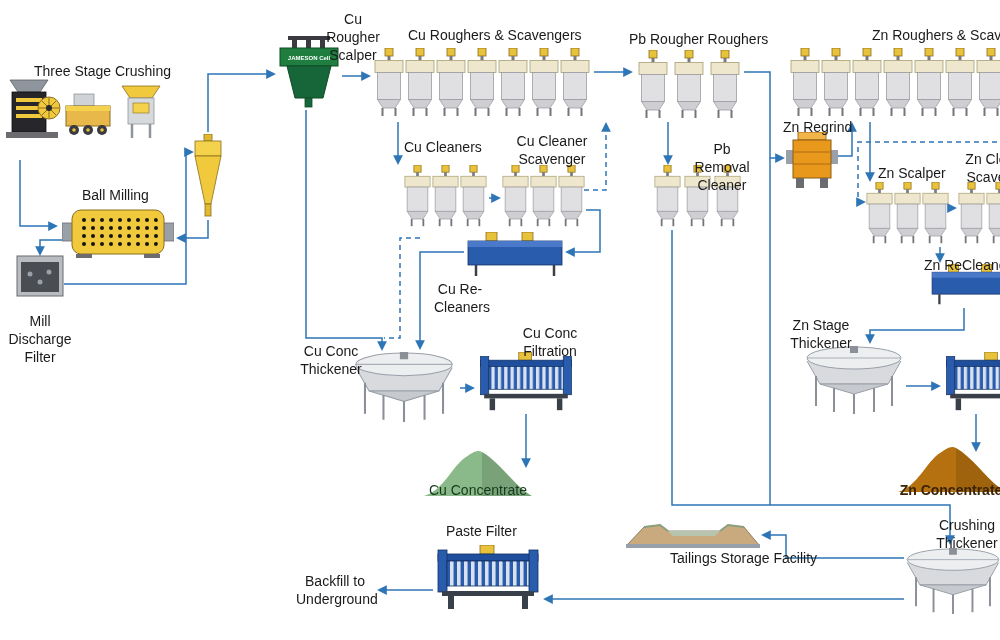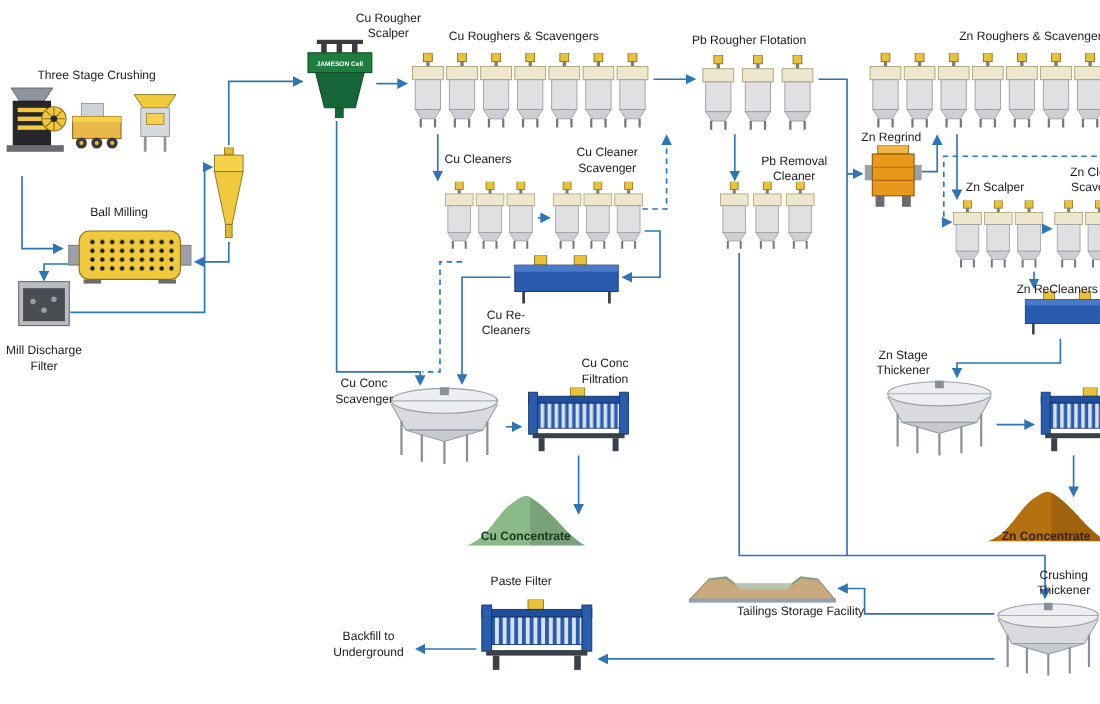--- a/index.html
+++ b/index.html
@@ -1,23 +1,23 @@
 <!DOCTYPE html>
 <html><head>
 <meta charset="utf-8">
 <style>
   *{margin:0;padding:0;box-sizing:border-box}
   html,body{background:#fff}
   body{font-family:"Liberation Sans",sans-serif}
   .canvas{position:relative;width:1000px;height:640px;background:#ffffff;overflow:hidden}
   .equip{position:absolute;z-index:2}
   #wires{position:absolute;left:0;top:0;z-index:4;pointer-events:none}
-  .lbl{position:absolute;z-index:6;font-size:11px;line-height:1.3;color:#1a1a1a;text-align:center}
+  .lbl{position:absolute;z-index:6;font-size:14px;line-height:1.3;color:#1a1a1a;text-align:center}
   .nw{white-space:nowrap}
-  .cu-conc-lbl{color:#16391c;font-weight:bold}
+  .cu-conc-lbl{color:#16391c;font-weight:normal}
   .zn-conc-lbl{color:#3a2406;font-weight:bold}
   .arrow{fill:none;stroke:#2e75b6;stroke-width:1.5;marker-end:url(#arr)}
   .plain{fill:none;stroke:#2e75b6;stroke-width:1.5}
   .dash{fill:none;stroke:#2e75b6;stroke-width:1.5;stroke-dasharray:5 4}
   .dasharrow{fill:none;stroke:#2e75b6;stroke-width:1.5;stroke-dasharray:5 4;marker-end:url(#arr)}
 </style>
 </head>
 <body>
 
 <div class="canvas">
@@ -316,31 +316,31 @@
 
   <svg class="equip" style="left:626px;top:516px" width="134" height="32" viewBox="0 0 134 32">
       <use href="#tsf"></use>
     </svg>
 
   <div class="lbl nw" style="left:34px;top:62px">Three Stage Crushing</div>
   <div class="lbl nw" style="left:82px;top:186px">Ball Milling</div>
   <div class="lbl" style="left:0px;top:312px;width:80px">Mill Discharge Filter</div>
   <div class="lbl" style="left:318px;top:10px;width:70px">Cu Rougher Scalper</div>
   <div class="lbl nw" style="left:408px;top:26px">Cu Roughers &amp; Scavengers</div>
-  <div class="lbl nw" style="left:629px;top:30px">Pb Rougher Flotation</div>
+  <div class="lbl nw" style="left:629px;top:30px">Pb Rougher Roughers</div>
   <div class="lbl nw" style="left:872px;top:26px">Zn Roughers &amp; Scavengers</div>
   <div class="lbl nw" style="left:404px;top:138px">Cu Cleaners</div>
   <div class="lbl" style="left:516px;top:132px;width:72px">Cu Cleaner Scavenger</div>
   <div class="lbl" style="left:684px;top:140px;width:76px">Pb Removal Cleaner</div>
   <div class="lbl nw" style="left:783px;top:118px">Zn Regrind</div>
   <div class="lbl nw" style="left:878px;top:164px">Zn Scalper</div>
   <div class="lbl" style="left:964px;top:150px;width:72px">Zn Cleaner Scavenger</div>
   <div class="lbl" style="left:434px;top:280px;width:52px">Cu Re-Cleaners</div>
   <div class="lbl nw" style="left:924px;top:256px">Zn ReCleaners</div>
-  <div class="lbl" style="left:300px;top:342px;width:62px">Cu Conc Scavenger</div>
+  <div class="lbl" style="left:300px;top:342px;width:62px">Cu Conc Thickener</div>
   <div class="lbl" style="left:520px;top:324px;width:60px">Cu Conc Filtration</div>
   <div class="lbl" style="left:790px;top:316px;width:62px">Zn Stage Thickener</div>
   <div class="lbl cu-conc-lbl" style="left:425px;top:481px;width:106px">Cu Concentrate</div>
   <div class="lbl zn-conc-lbl" style="left:898px;top:481px;width:106px">Zn Concentrate</div>
   <div class="lbl nw" style="left:446px;top:522px">Paste Filter</div>
   <div class="lbl nw" style="left:670px;top:549px">Tailings Storage Facility</div>
   <div class="lbl" style="left:936px;top:516px;width:62px">Crushing Thickener</div>
   <div class="lbl" style="left:296px;top:572px;width:78px">Backfill to Underground</div>
 
 </div>

